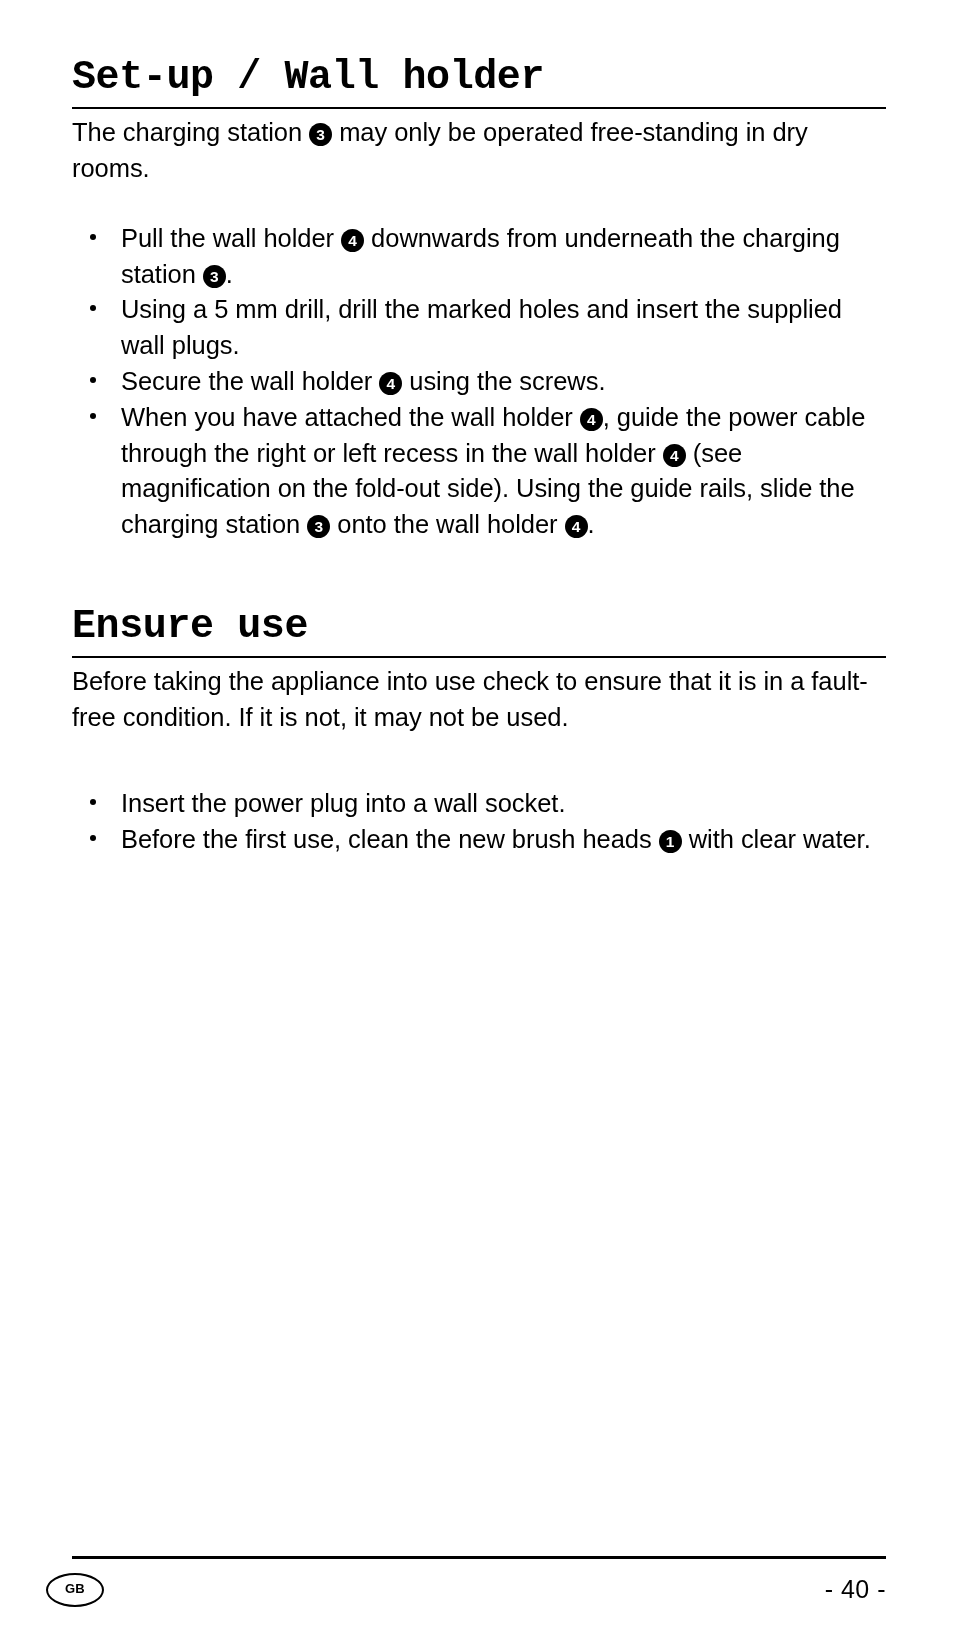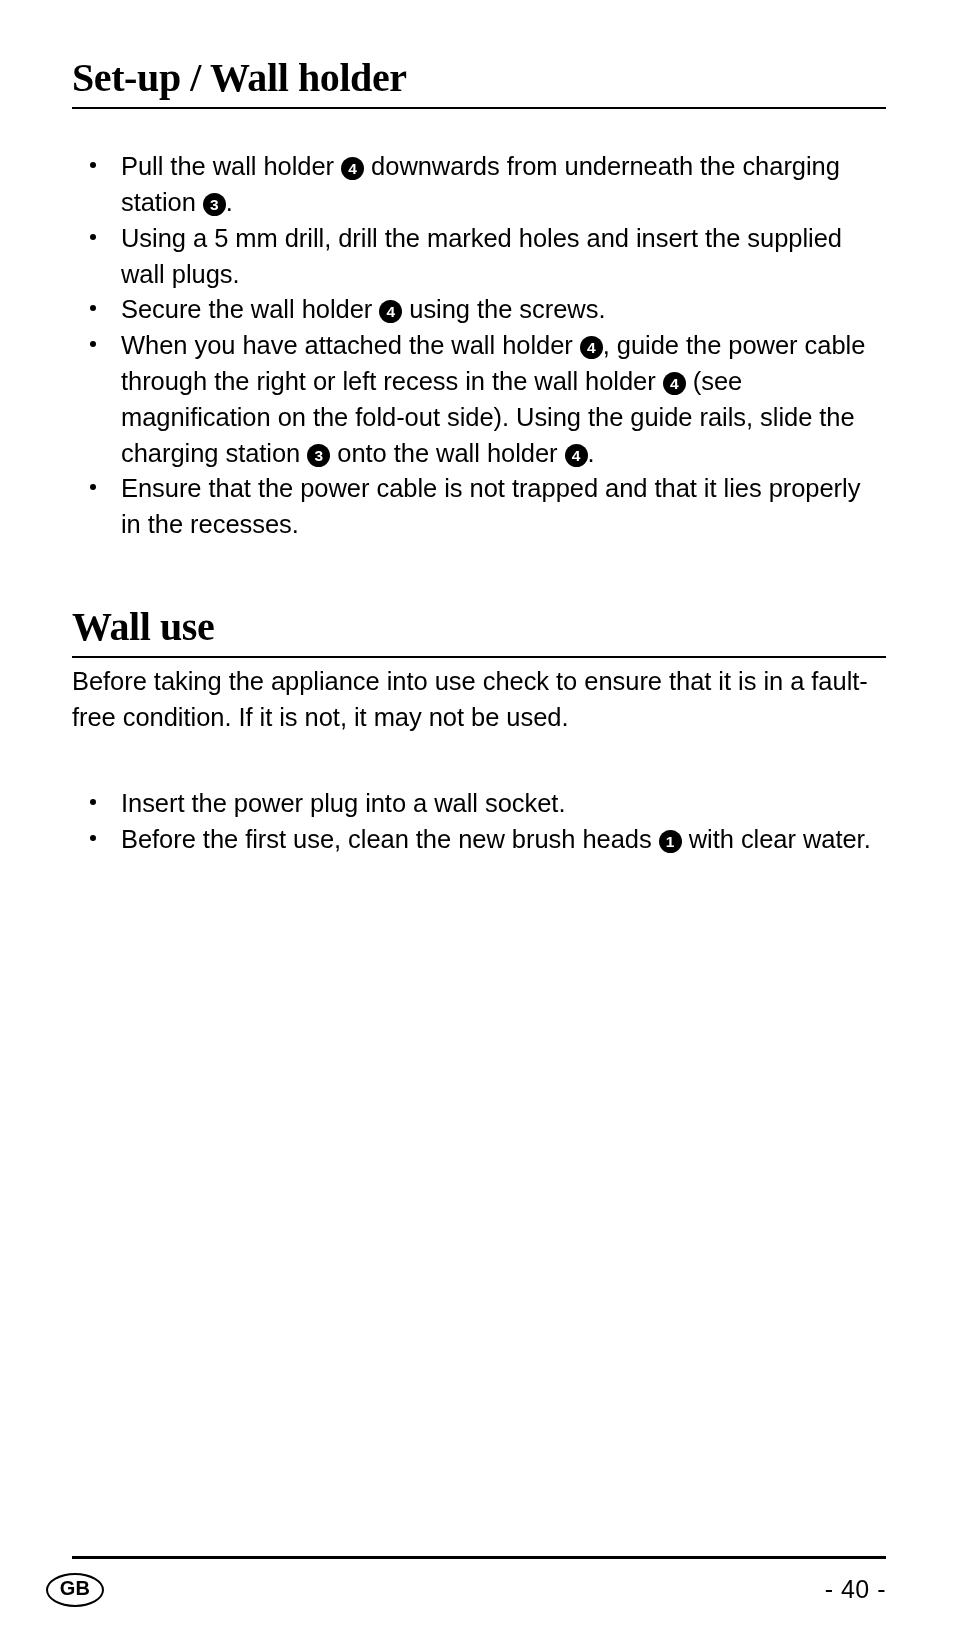--- a/index.html
+++ b/index.html
@@ -22,21 +22,21 @@
     height: 1643px;
   }
   .content {
     position: absolute;
     left: 72px;
     top: 56px;
     width: 814px;
   }
 
   h1.section-title {
-    font-family: Liberation Serif, serif;
+    font-family: Liberation Mono, monospace;
     font-size: 40px;
     font-weight: 700;
     letter-spacing: -0.4px;
     line-height: 1.08;
     margin: 0 0 8px 0;
     padding: 0;
   }
   .rule {
     border: none;
     border-top: 2.5px solid #000;
@@ -116,21 +116,21 @@
   .locale-badge {
     position: absolute;
     left: -26px;
     top: 14px;
     width: 54px;
     height: 30px;
     border: 2px solid #000;
     border-radius: 50%;
     text-align: center;
     line-height: 27px;
-    font-size: 20px;
+    font-size: 13px;
     font-weight: 700;
     font-family: "Liberation Sans", sans-serif;
     letter-spacing: 0.3px;
   }
   .page-number {
     position: absolute;
     left: 0;
     right: 0;
     top: 16px;
     text-align: right;
@@ -141,49 +141,48 @@
 </head>
 <body>
 
 <div class="page">
 
   <div class="content">
 
     <h1 class="section-title">Set-up / Wall holder</h1>
     <hr class="rule">
 
+    <p class="para">
+      The charging station <span class="badge">3</span> may only be operated free-standing in dry rooms.
+    </p>
 
     <div class="gap-md"></div>
 
     <ul class="bullets">
       <li>
         <span class="dot"></span>
         Pull the wall holder <span class="badge">4</span> downwards from underneath the charging station <span class="badge">3</span>.
       </li>
       <li>
         <span class="dot"></span>
         Using a 5 mm drill, drill the marked holes and insert the supplied wall plugs.
       </li>
       <li>
         <span class="dot"></span>
         Secure the wall holder <span class="badge">4</span> using the screws.
       </li>
       <li>
         <span class="dot"></span>
         When you have attached the wall holder <span class="badge">4</span>, guide the power cable through the right or left recess in the wall holder <span class="badge">4</span> (see magnification on the fold-out side). Using the guide rails, slide the charging station <span class="badge">3</span> onto the wall holder <span class="badge">4</span>.
       </li>
-      <li>
-        <span class="dot"></span>
-        Ensure that the power cable is not trapped and that it lies properly in the recesses.
-      </li>
     </ul>
 
     <div class="gap-xl"></div>
 
-    <h1 class="section-title">Wall use</h1>
+    <h1 class="section-title">Ensure use</h1>
     <hr class="rule">
 
     <p class="para">Before taking the appliance into use check to ensure that it is in a fault-free condition. If it is not, it may not be used.</p>
 
     <div class="gap-lg"></div>
 
     <ul class="bullets">
       <li>
         <span class="dot"></span>
         Insert the power plug into a wall socket.

